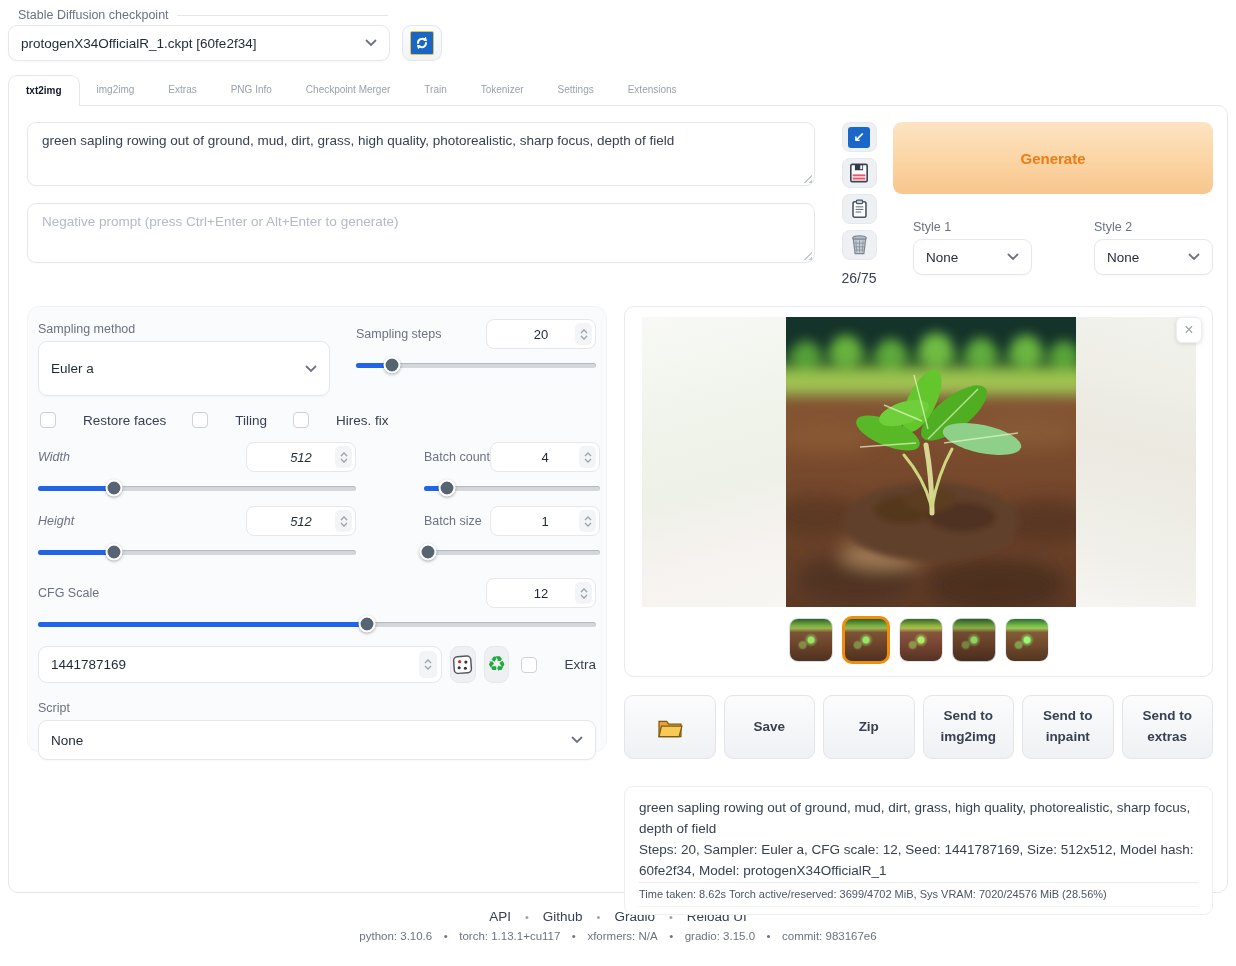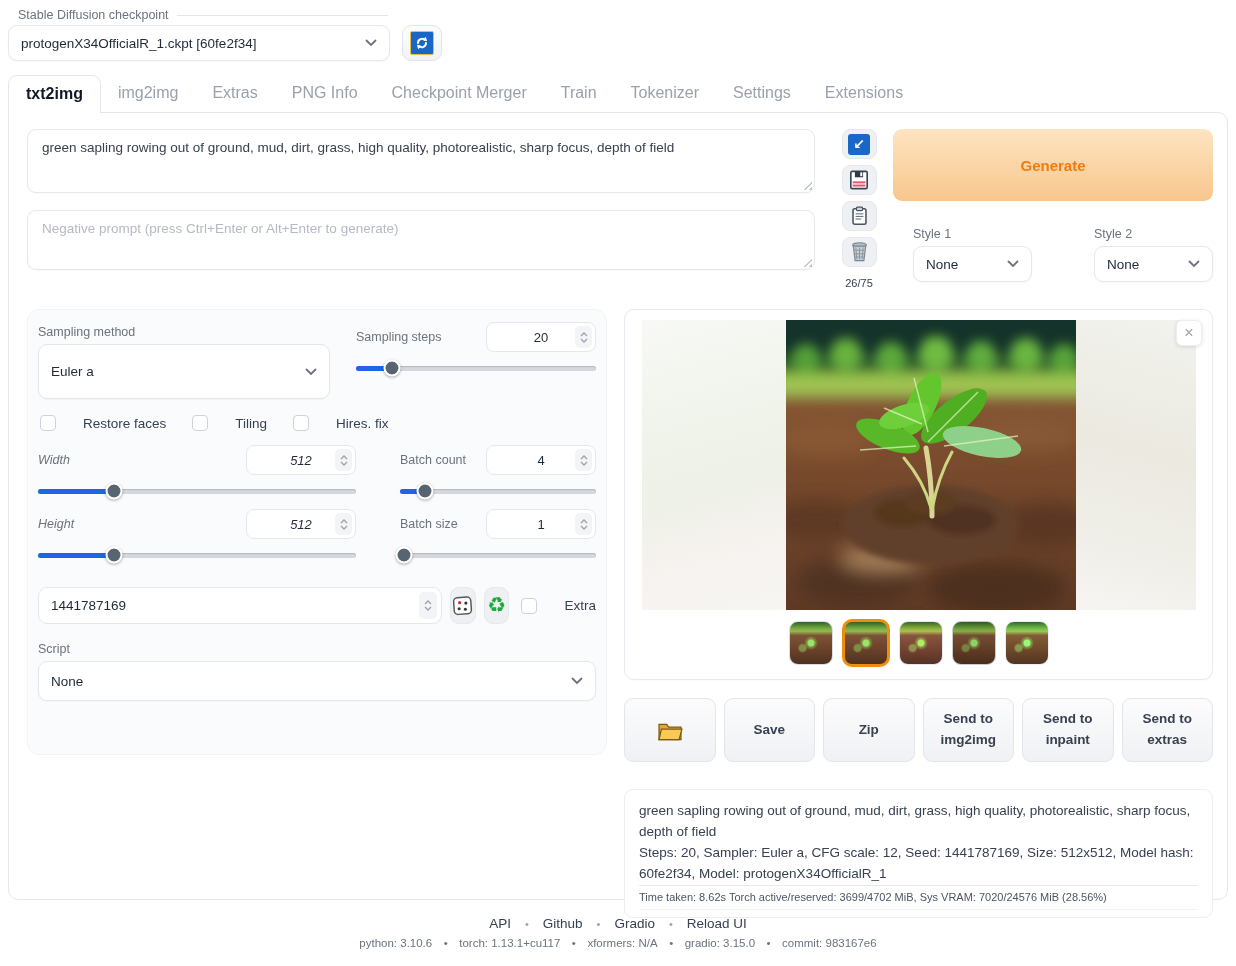--- a/index.html
+++ b/index.html
@@ -18,21 +18,21 @@
     font-size:13.5px; color:#1f2937; box-shadow:0 1px 2px rgba(0,0,0,.03); cursor:pointer; }
   .ckpt-group .selectbox { margin-top:3px; }
   .chev { flex:0 0 auto; margin-left:8px; }
   .iconbtn { width:40px; height:36px; border:1px solid #e3e6ea; border-radius:9px;
     background:linear-gradient(180deg,#fbfcfd,#f1f3f5); display:flex; align-items:center; justify-content:center; cursor:pointer; }
   .blue-square { width:24px; height:24px; background:#1867c6; border:1px solid #e4c049; border-radius:2px;
     display:flex; align-items:center; justify-content:center; }
 
   
   .tabs { display:flex; margin:14px 0 0 8px; position:relative; z-index:2; }
-  .tab { padding:9px 17px 10px; font-size:16px; color:#9aa1ac; cursor:pointer; white-space:nowrap; }
+  .tab { padding:9px 17px 10px; font-size:10px; color:#9aa1ac; cursor:pointer; white-space:nowrap; }
   .tab.active { background:#fff; color:#111827; font-weight:bold;
     border:1px solid #e5e7eb; border-bottom:none; border-radius:9px 9px 0 0; margin-bottom:-1px; }
 
   
   .main { margin:0 8px; border:1px solid #e5e7eb; border-radius:0 10px 10px 10px;
     background:#fff; padding:16px 14px 14px 18px; position:relative; z-index:1; height:788px; }
 
   
   .prompt-row { display:flex; align-items:flex-start; }
   .prompt-col { flex:1; max-width:794px; display:flex; flex-direction:column; gap:17px; }
@@ -45,21 +45,21 @@
   .ta-neg { height:60px; }
   .resize-grip { position:absolute; right:3px; bottom:3px; width:10px; height:10px;
     background:repeating-linear-gradient(135deg,#c3c9d1 0 1.5px,transparent 1.5px 4px);
     clip-path:polygon(100% 0,100% 100%,0 100%); }
   .tools-col { width:36px; margin-left:26px; display:flex; flex-direction:column; align-items:center; gap:6px; }
   .toolbtn { width:35px; height:30px; border:1px solid #e5e8ec; border-radius:8px;
     background:#eef0f3; display:flex; align-items:center; justify-content:center; cursor:pointer; }
   .arrow-sq { width:22px; height:21px; background:#1a66c9; border-radius:3px; color:#fff;
     font-size:14px; font-weight:bold; display:flex; align-items:center; justify-content:center;
     font-family:"DejaVu Sans",sans-serif; }
-  .token-counter { font-size:11px; color:#374151; margin-top:4px; }
+  .token-counter { font-size:14px; color:#374151; margin-top:4px; }
 
   .gen-col { width:320px; margin-left:16px; }
   .generate-btn { width:100%; height:72px; border:none; border-radius:9px; cursor:pointer;
     background:linear-gradient(180deg,#fde4c2 0%,#fbd4a4 55%,#f8c68d 100%);
     color:#ee7c12; font-weight:bold; font-size:15px; font-family:inherit; }
   .styles-row { display:flex; justify-content:space-between; margin-top:23px; padding-left:20px; }
   .style-group { width:119px; }
   .style-group .selectbox { height:36px; margin-top:4px; }
 
   
@@ -79,21 +79,21 @@
   .slider .fill { position:absolute; top:6px; left:0; height:4.5px; border-radius:3px; background:#2164e8; }
   .slider .thumb { position:absolute; top:8px; width:17px; height:17px; border-radius:50%;
     background:#555f6e; border:2.5px solid #fff; box-shadow:0 1px 3px rgba(0,0,0,.35);
     transform:translate(-50%,-50%); }
   .cb-row { display:flex; gap:26px; margin:16px 0 14px 2px; }
   .cb-item { display:flex; align-items:center; gap:27px; cursor:pointer; }
   .cb-box { width:16px; height:16px; background:#fff; border:1.5px solid #ccd3dc; border-radius:4px; }
   .cb-label { font-size:13.5px; color:#374151; }
   .dim-grid { display:flex; gap:44px; }
   .dim-left { flex:0 0 318px;font-style:italic; }
-  .dim-right { flex:1; }
+  .dim-right { flex:1;margin-left:24px; }
   .dim-block { margin-bottom:10px; }
   .cfg-block { margin-top:8px; }
   .seed-block { margin-top:14px; }
   .seed-row { display:flex; align-items:center; gap:8px; margin-top:3px; }
   .seed-input { position:relative; flex:0 0 404px; height:37px; background:#fff; border:1px solid #e5e7eb;
     border-radius:9px; display:flex; align-items:center; padding:0 30px 0 12px; font-size:13.5px; color:#1f2937; }
   .seed-input .spin { position:absolute; right:4px; top:4px; bottom:4px; width:18px; background:#f2f4f6;
     border-radius:5px; display:flex; flex-direction:column; align-items:center; justify-content:center; gap:1px; cursor:pointer; }
   .sq-btn { width:37px; height:37px; border:1px solid #e5e8ec; border-radius:9px; background:#eef0f3;
     display:flex; align-items:center; justify-content:center; cursor:pointer; }
@@ -390,20 +390,41 @@
               </div>
               <div class="slider">
                 <div class="track"></div>
                   <div class="fill" style="width:2%"></div>
                   <div class="thumb" style="left:2%"></div>
               </div>
             </div>
           </div>
         </div>
 
+        <div class="cfg-block">
+          <div class="num-header">
+            <span class="field-label">CFG Scale</span>
+            <div class="numbox">
+              <span>12</span>
+              <span class="spin">
+                <svg width="8" height="5" viewBox="0 0 8 5">
+                    <polyline points="1,4 4,1 7,4" fill="none" stroke="#9aa3af" stroke-width="1.3"></polyline>
+                  </svg>
+                <svg width="8" height="5" viewBox="0 0 8 5">
+                    <polyline points="1,1 4,4 7,1" fill="none" stroke="#9aa3af" stroke-width="1.3"></polyline>
+                  </svg>
+              </span>
+            </div>
+          </div>
+          <div class="slider">
+            <div class="track"></div>
+              <div class="fill" style="width:59%"></div>
+              <div class="thumb" style="left:59%"></div>
+          </div>
+        </div>
 
         <div class="seed-block">
           <div class="seed-row">
             <div class="seed-input">
               <span>1441787169</span>
               <span class="spin">
                 <svg width="8" height="5" viewBox="0 0 8 5">
                     <polyline points="1,4 4,1 7,4" fill="none" stroke="#9aa3af" stroke-width="1.3"></polyline>
                   </svg>
                 <svg width="8" height="5" viewBox="0 0 8 5">

